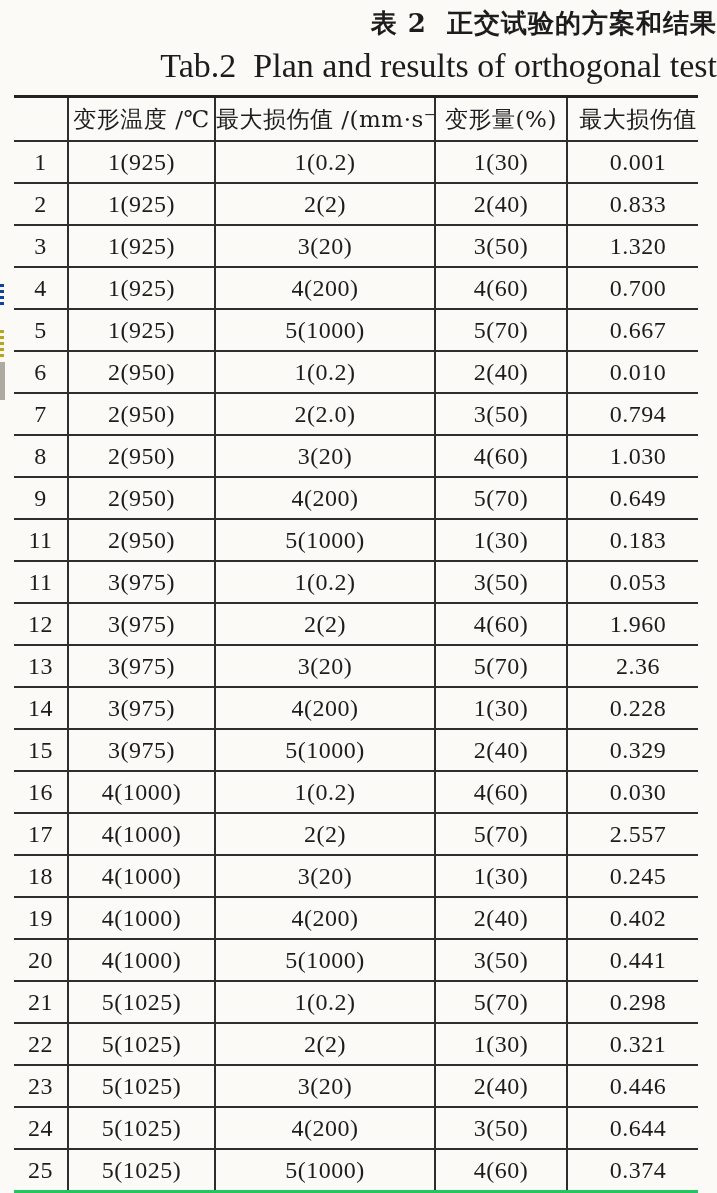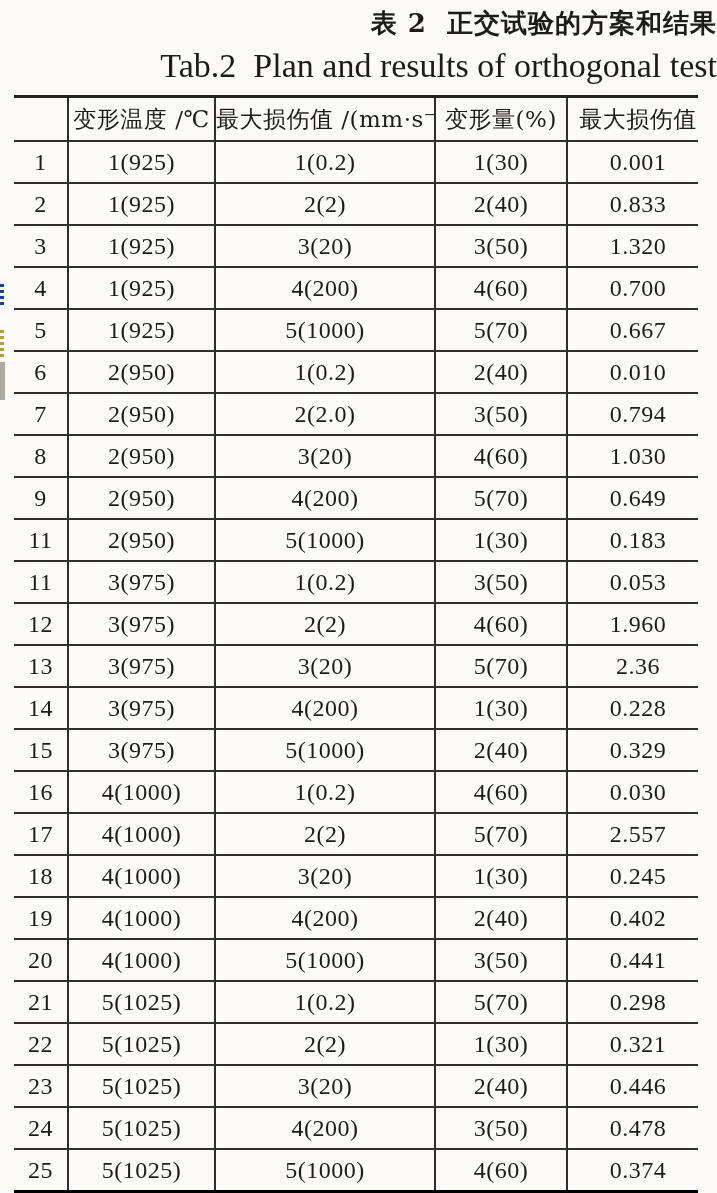--- a/index.html
+++ b/index.html
@@ -33,21 +33,21 @@
     margin: 0 0 10px 8px;
     white-space: pre;
     font-family: "Liberation Serif", "DejaVu Serif", serif;
   }
   table.otable {
     border-collapse: collapse;
     table-layout: fixed;
     width: 684px;
     margin-left: 14px;
     border-top: 3px solid #222;
-    border-bottom: 3px solid #000000;
+    border-bottom: 3px solid #22c55e;
     background: transparent;
   }
   .otable col.c0 { width: 54px; }
   .otable col.c1 { width: 147px; }
   .otable col.c2 { width: 220px; }
   .otable col.c3 { width: 132px; }
   .otable col.c4 { width: 131px; }
   .otable th, .otable td {
     border: 2px solid #2e2e2e;
     text-align: center;
@@ -286,21 +286,21 @@
           <td>5(1025)</td>
           <td>3(20)</td>
           <td>2(40)</td>
           <td>0.446</td>
         </tr>
         <tr>
           <th>24</th>
           <td>5(1025)</td>
           <td>4(200)</td>
           <td>3(50)</td>
-          <td>0.478</td>
+          <td>0.644</td>
         </tr>
         <tr>
           <th>25</th>
           <td>5(1025)</td>
           <td>5(1000)</td>
           <td>4(60)</td>
           <td>0.374</td>
         </tr>
       </tbody>
   </table>

